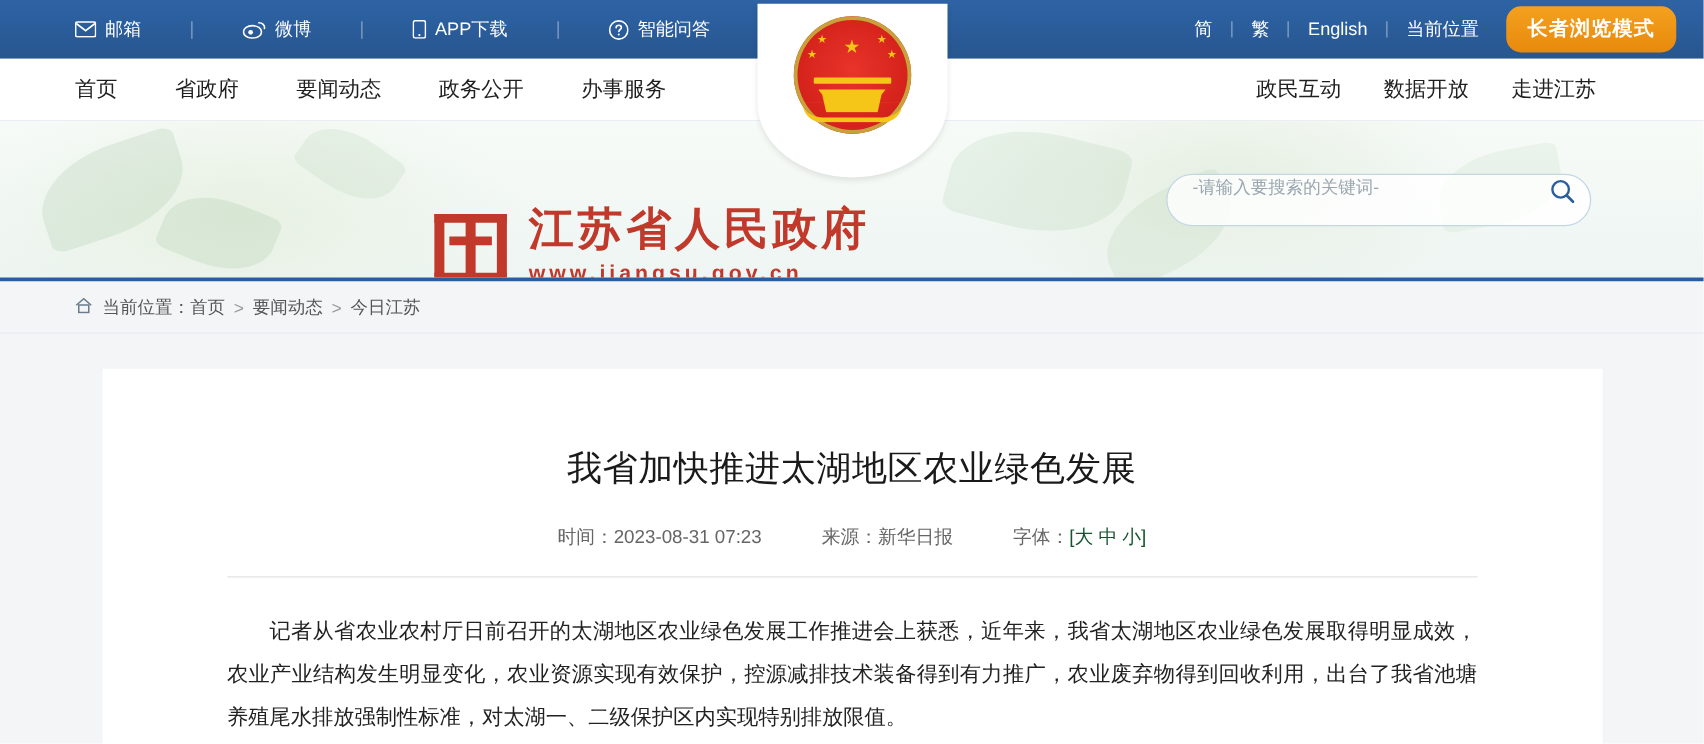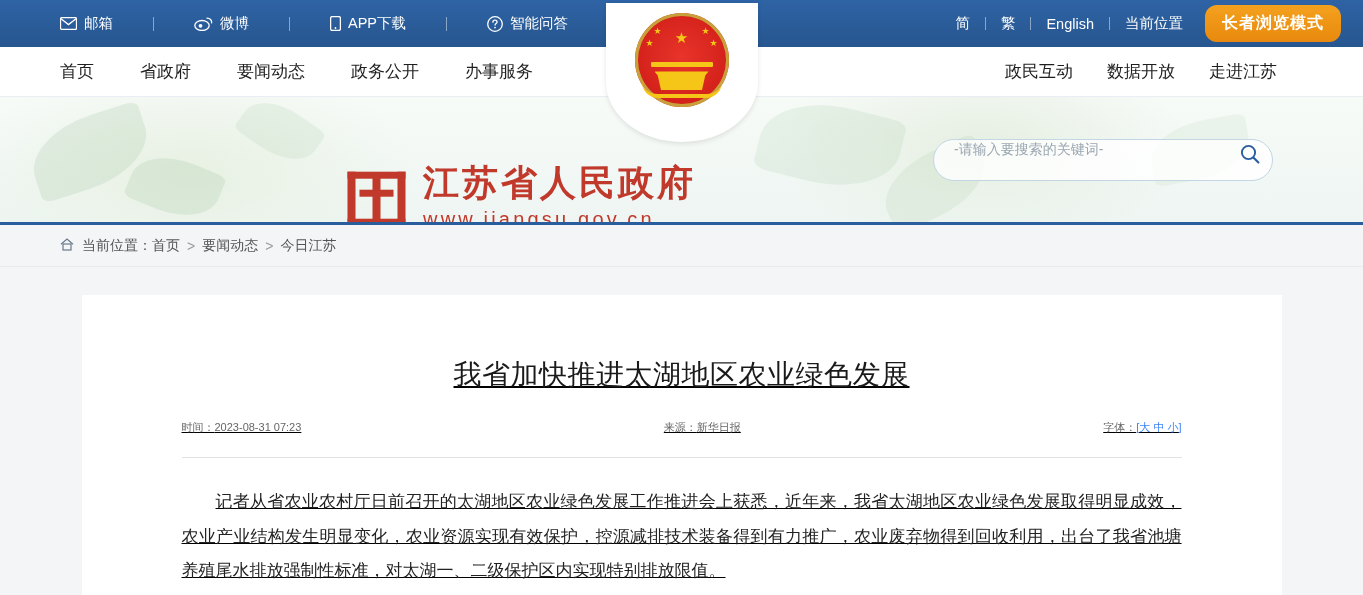--- a/index.html
+++ b/index.html
@@ -180,22 +180,22 @@
   .lm3 { left: 0; top: 4px; width: 58px; height: 7px; }
   .lm4 { left: 12px; top: 22px; width: 34px; height: 7px; }
   .lm5 { left: 25px; top: 10px; width: 8px; height: 44px; }
   .lm6 { left: 0; bottom: 0; width: 58px; height: 7px; }
   .logo-text .cn {
     font-family: "DejaVu Serif", serif;
     font-size: 36px; font-weight: bold; color: #c0392b;
     letter-spacing: 3px; line-height: 1.1;
   }
   .logo-text .en {
-    font-size: 20px; color: #c0392b; letter-spacing: 3.2px;
-    margin-top: 6px; font-weight: normal;
+    font-size: 17px; color: #c0392b; letter-spacing: 3.2px;
+    margin-top: 6px; font-weight: bold;
   }
 
   .searchbox {
     position: absolute;
     right: 90px; top: 50%;
     transform: translateY(-50%);
     width: 340px; height: 42px;
     background: rgba(255,255,255,.82);
     border: 1px solid #c2d6e4;
     border-radius: 21px;
@@ -225,44 +225,43 @@
   }
   .crumb .home-ico { margin-right: 8px; color: #6b7b8c; }
   .crumb a { color: #555; }
   .crumb .sep { margin: 0 7px; color: #999; }
 
   
   .page-body {
     background: #f3f5f7;
     height: calc(595px - 47px - 50px - 128px - 42px);
     padding-top: 28px;
-    text-decoration: underline;
   }
   .article {
     width: 1200px;
     margin: 0 auto;
     background: #ffffff;
     min-height: 400px;
     padding: 42px 100px 0 100px;
   }
   .art-title {
     font-family: "DejaVu Serif", serif;
     text-align: center;
     font-size: 28px;
     color: #1a1a1a;
     font-weight: normal;
     letter-spacing: .5px;
   }
   .art-meta {
-    display: flex; justify-content: space-between; align-items: center;
+    display: flex; justify-content: center; align-items: center;
     margin-top: 26px;
-    font-size: 11px; color: #666;
+    font-size: 15px; color: #666;
     gap: 48px;
   }
-  .art-meta .fs-opts { color: #3b82f6; }
+  .art-meta .fs-opts { color: #14532d; }
   .art-rule {
     margin: 22px 0 0 0;
     border: 0; border-top: 1px solid #e2e2e2;
   }
   .art-body {
     margin-top: 26px;
     font-family: "DejaVu Serif", serif;
     font-size: 17px;
     line-height: 2.05;
     color: #222;

